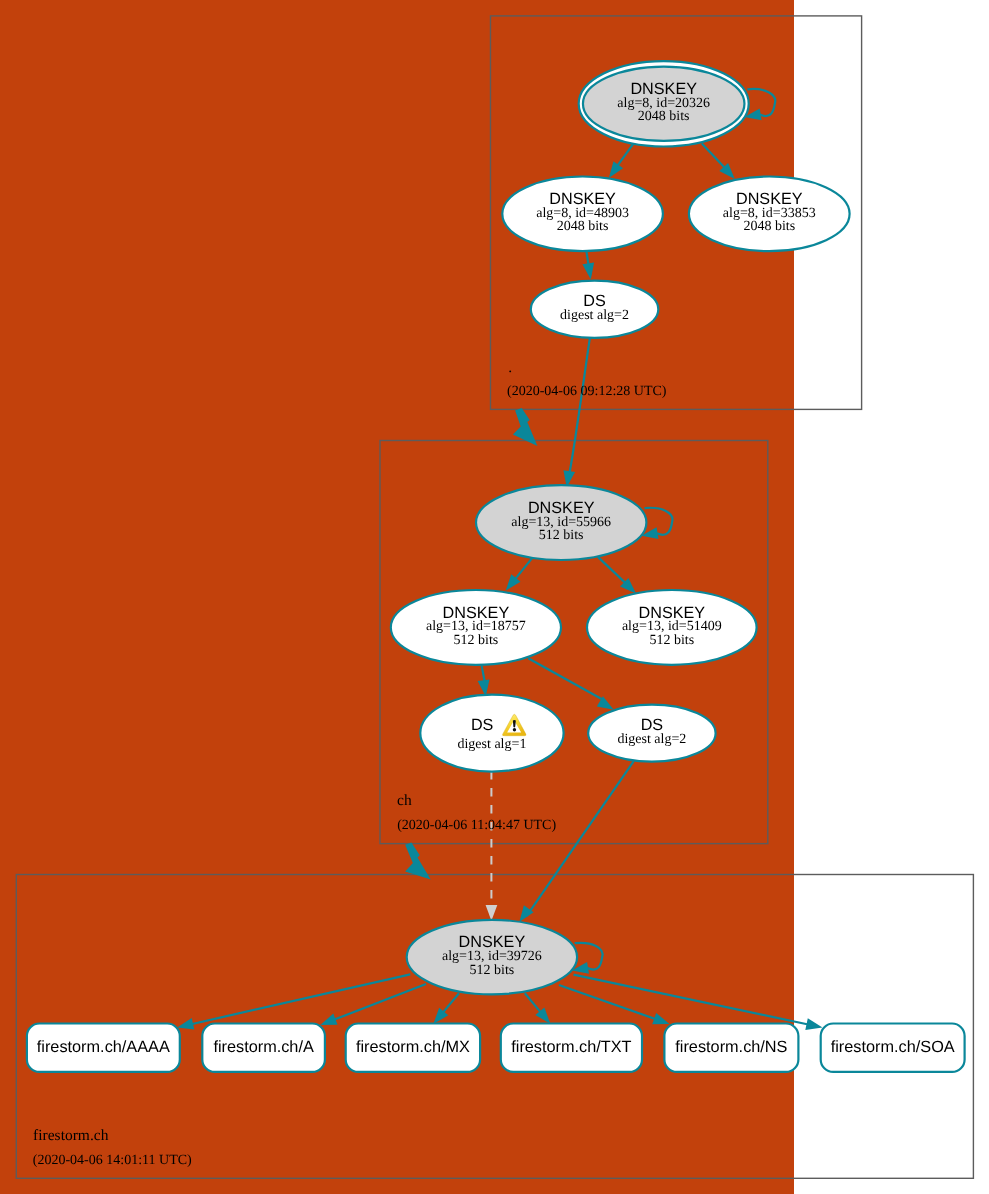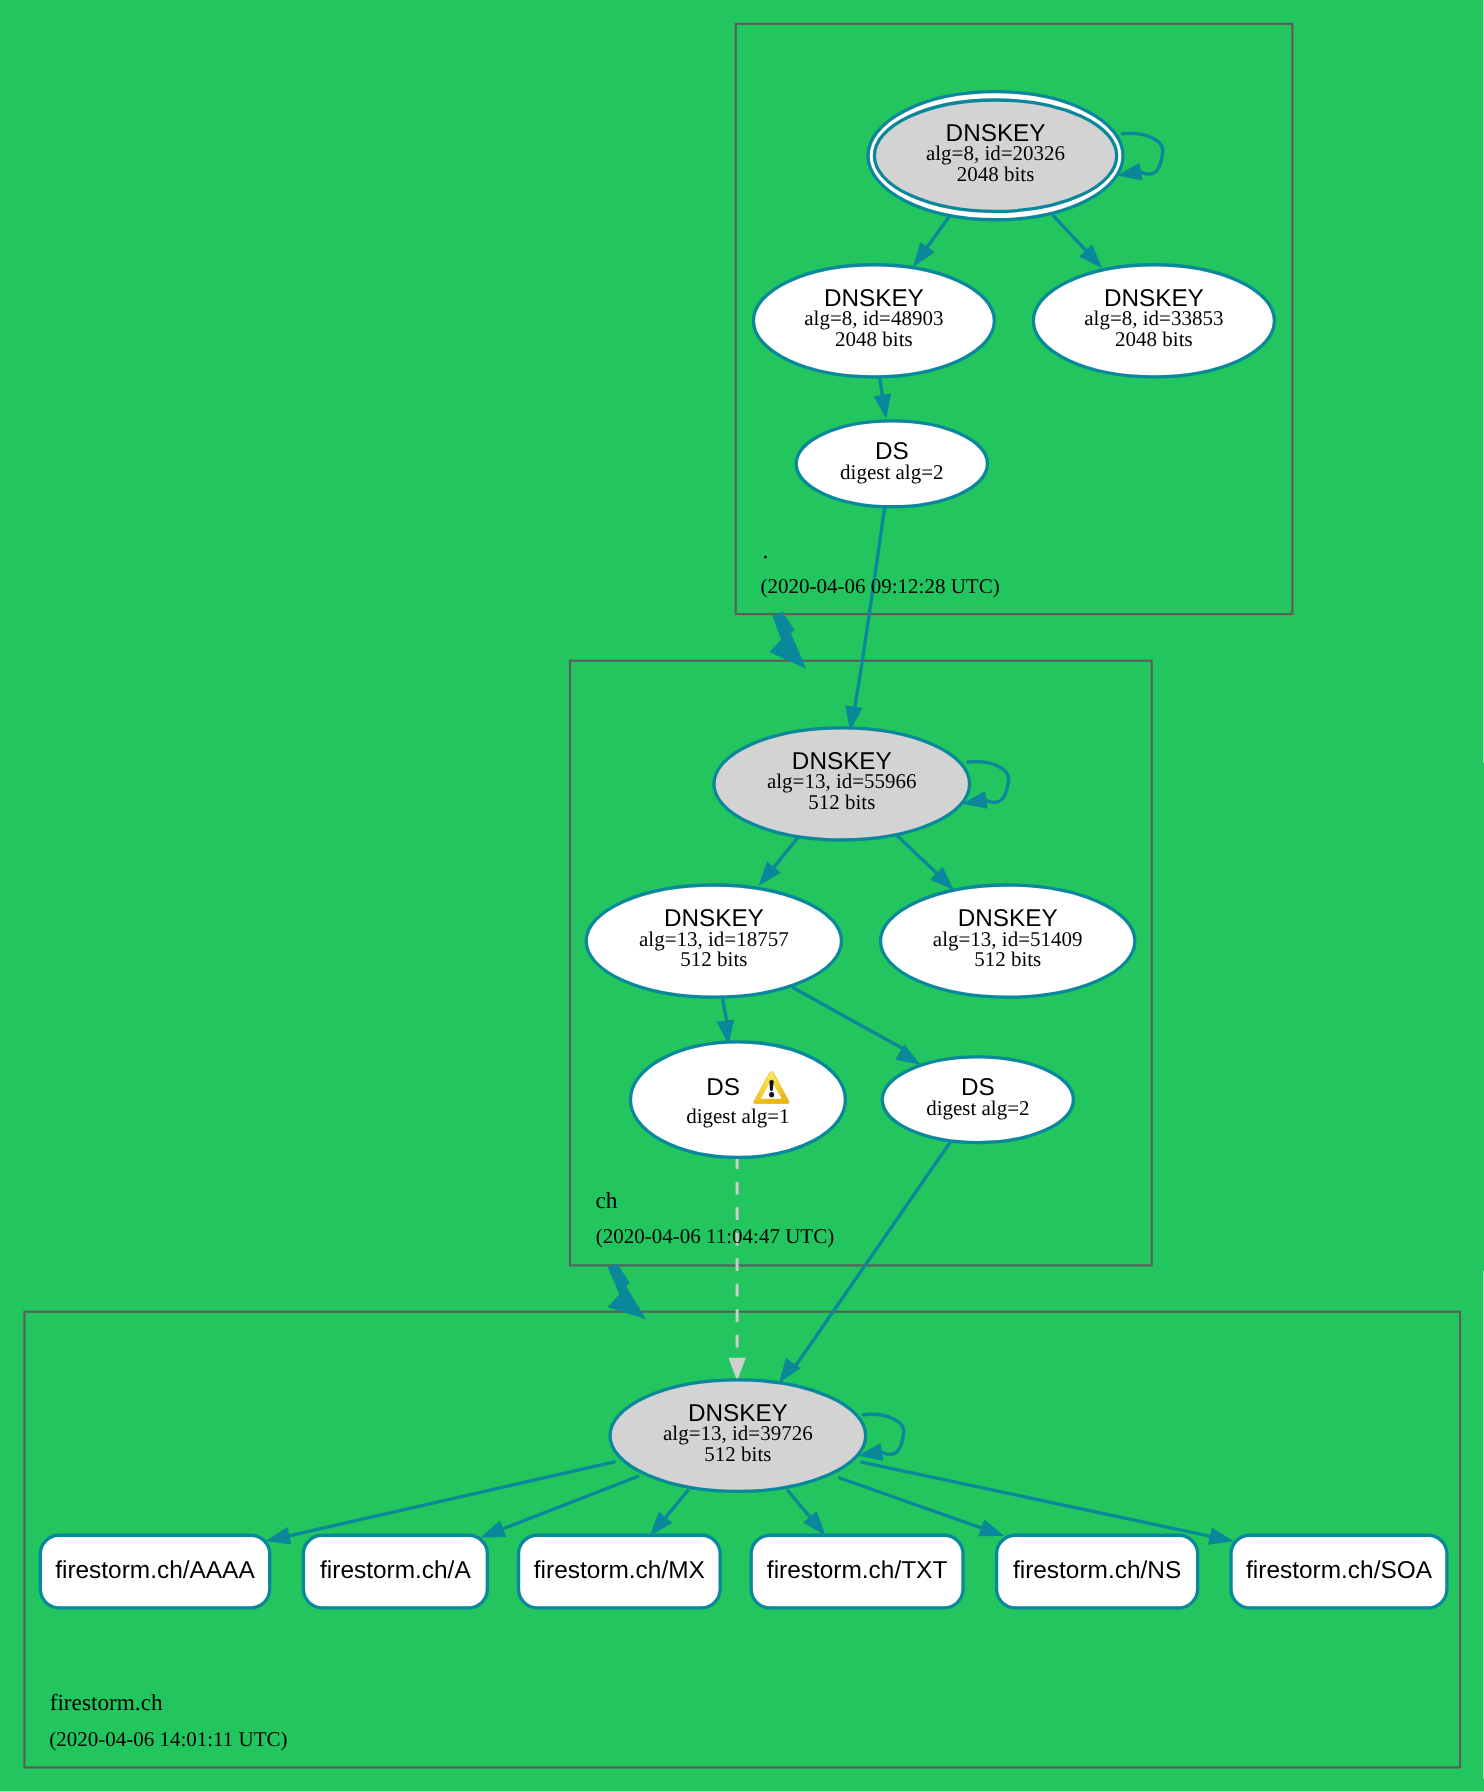--- a/index.html
+++ b/index.html
@@ -1,18 +1,18 @@
 <!DOCTYPE html>
 <html><head>
 <meta charset="utf-8">
 <title>DNSSEC Authentication Chain</title>
 <style>
   html,body{margin:0;padding:0;background:#ffffff;}
   body{width:989px;height:1194px;overflow:hidden;font-family:"Liberation Sans",sans-serif;}
-  #canvas{position:relative;width:989px;height:1194px;background:#22c55e;}
+  #canvas{position:relative;width:794px;height:1194px;background:#c2410c;}
   svg#graph{display:block;position:absolute;left:0;top:0;}
   text{fill:#000000;}
   svg,text{-webkit-font-smoothing:antialiased;text-rendering:geometricPrecision;}
   .t-sans{font-family:"Liberation Sans",sans-serif;font-size:16.2px;}
   .t-serif{font-family:"Liberation Serif",serif;font-size:14px;}
   .t-zone{font-family:"Liberation Serif",serif;font-size:15.5px;}
   .t-zone-ts{font-family:"Liberation Serif",serif;font-size:14px;}
   .t-rrset{font-family:"Liberation Sans",sans-serif;font-size:16.3px;}
   .cluster{fill:none;stroke:#5c5c5c;stroke-width:1.4;}
   .node-ell{stroke:#0a879a;stroke-width:2.2;}

